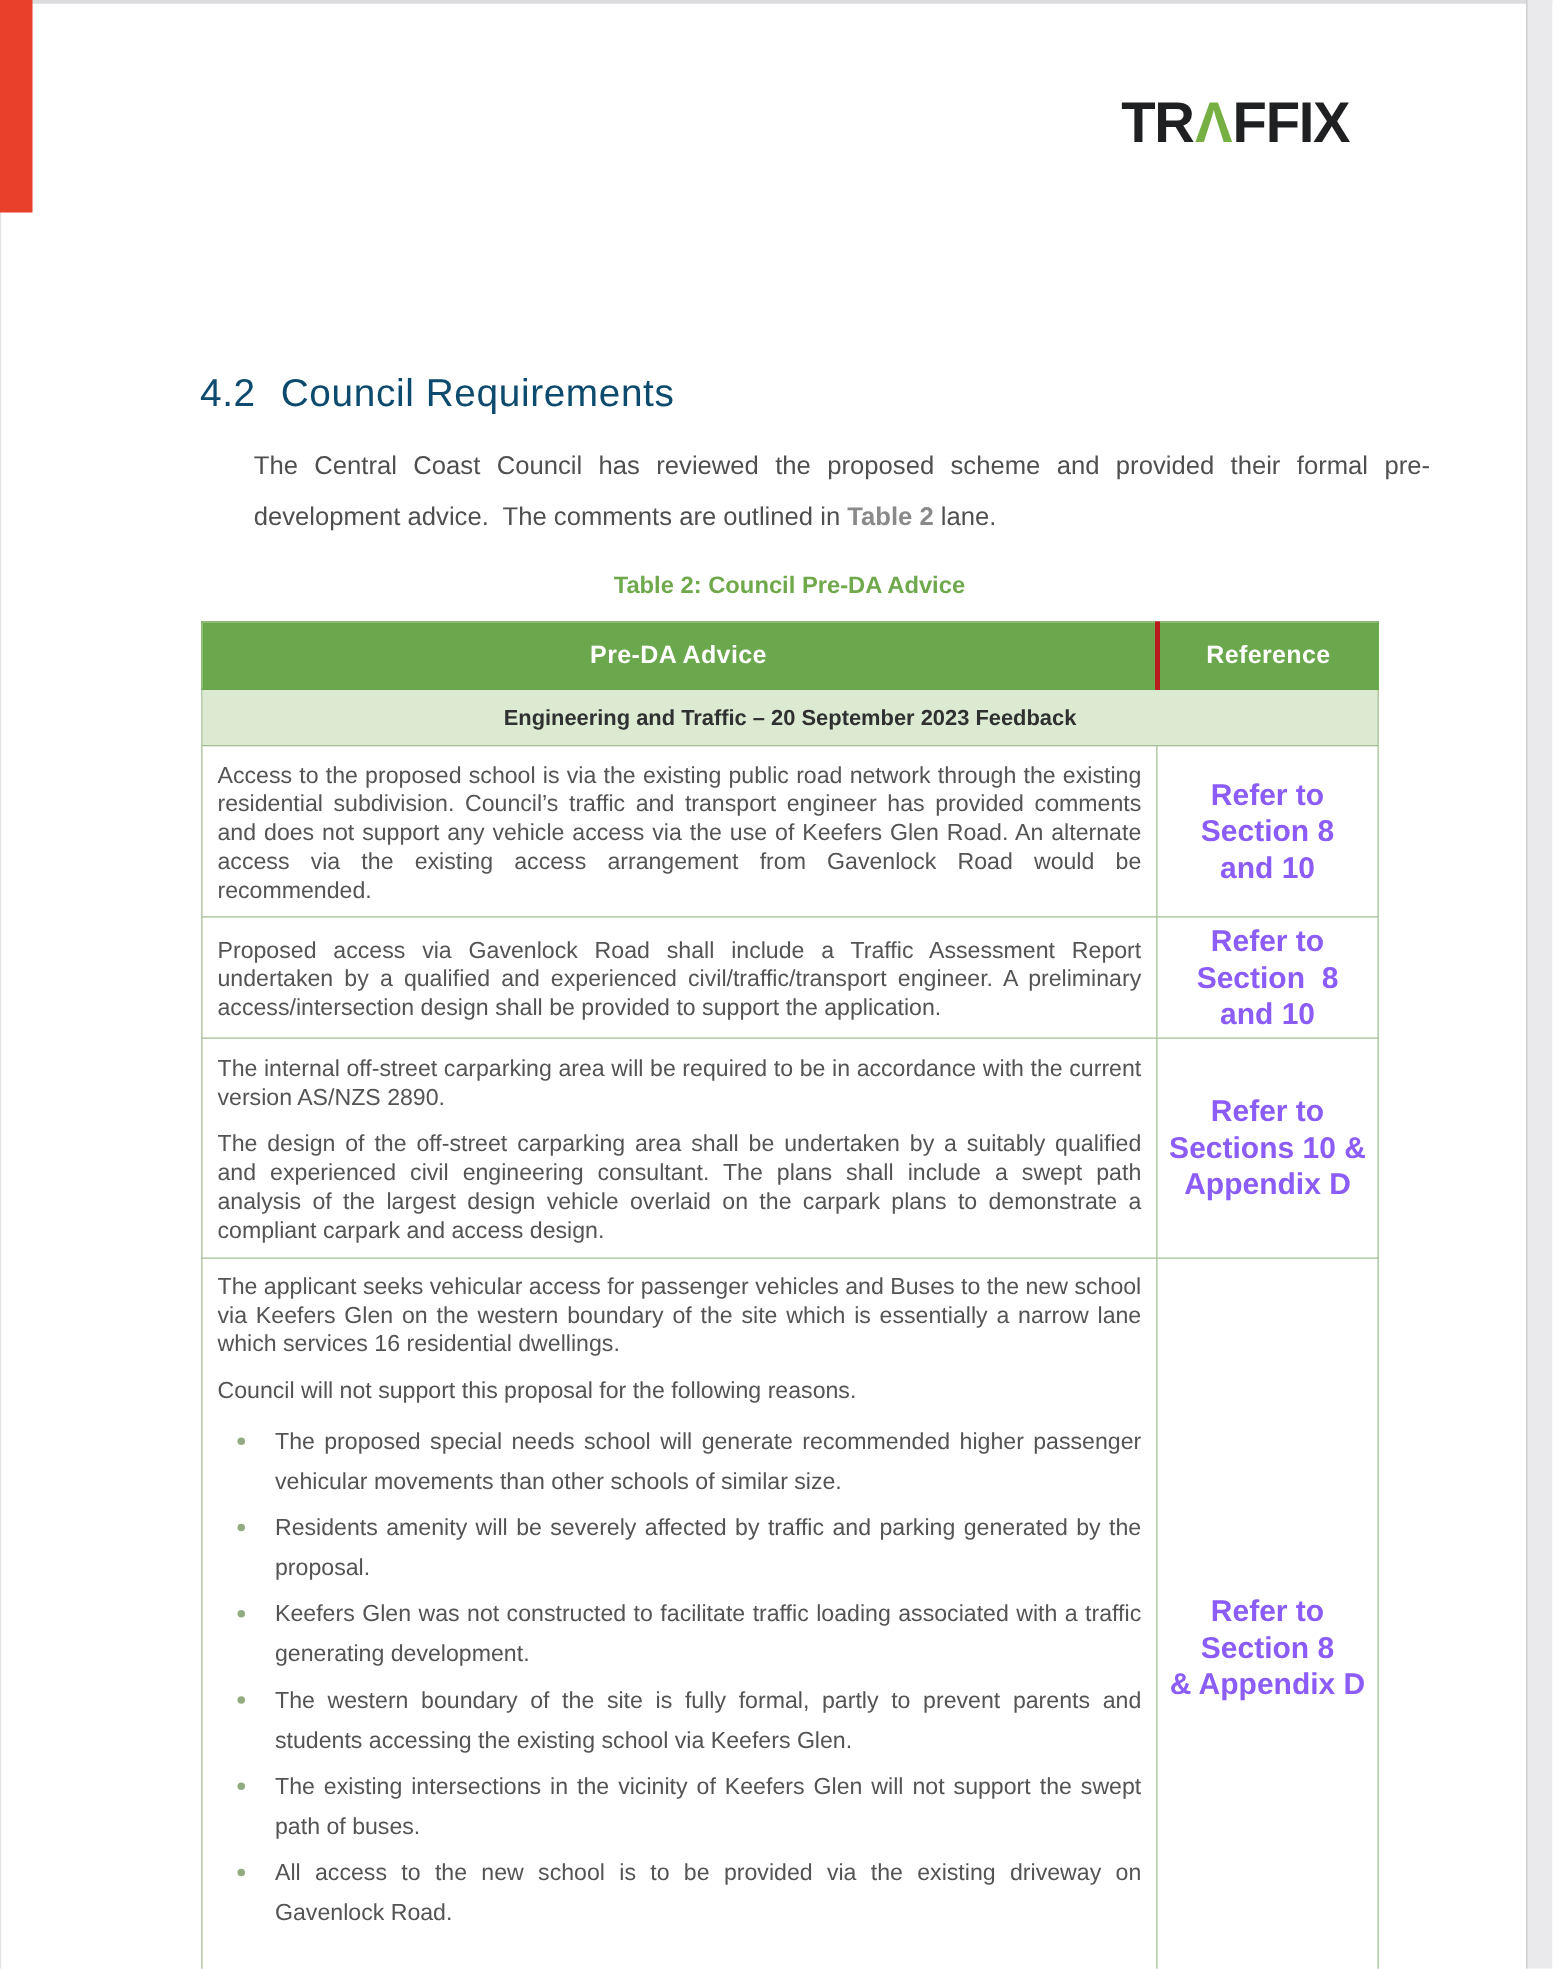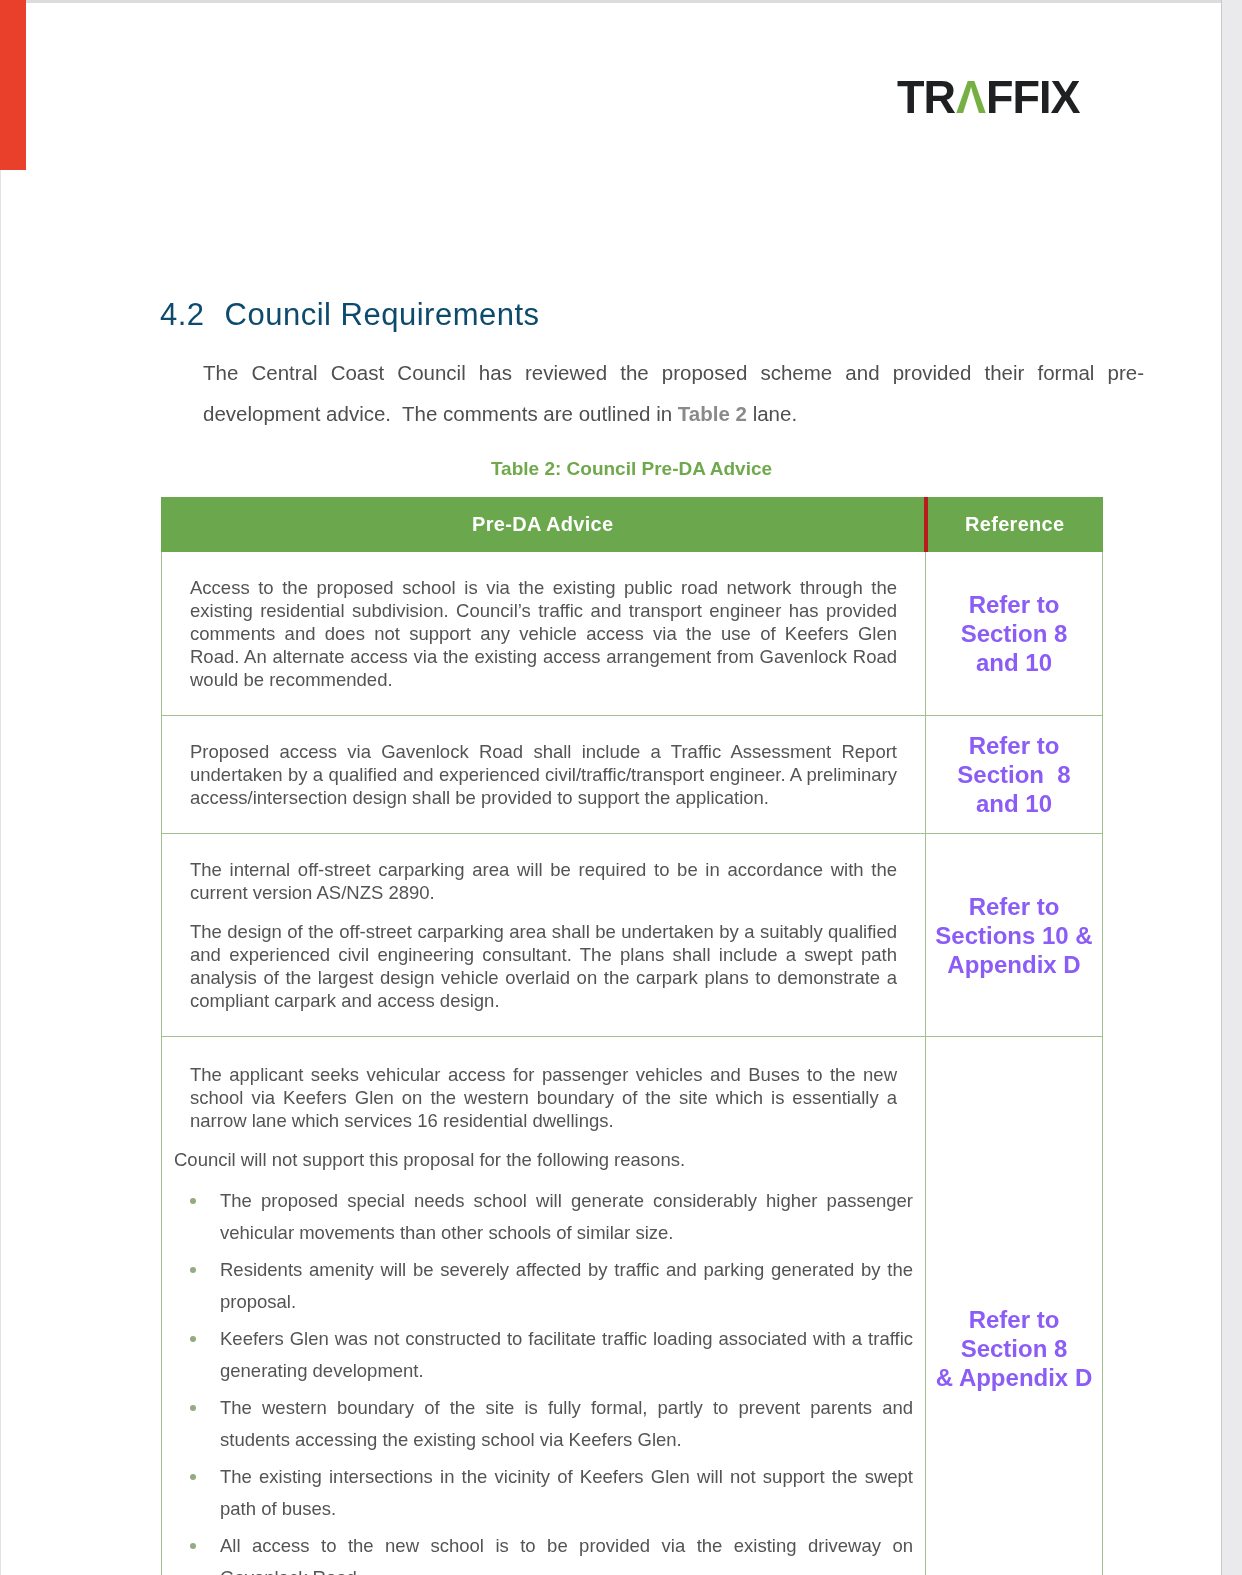--- a/index.html
+++ b/index.html
@@ -40,21 +40,21 @@
   .advice-table col.c1{width:764px;}
   .advice-table col.c2{width:177px;}
   .advice-table th{background:#6ba84d;color:#ffffff;font-size:20px;font-weight:700;
         height:51px;text-align:center;letter-spacing:0.3px;border:1px solid #6ba84d;}
   .advice-table th.ref-h{border-left:4px solid #b91c1c;}
   .advice-table td{border:1px solid #a3bf92;}
   .advice-table tr.subheader td{background:#dcead2;height:42px;text-align:center;
         font-size:17.5px;font-weight:700;color:#303030;}
   td.advice{padding:8px 12px;font-size:18.5px;line-height:23px;color:#545454;
         text-align:justify;vertical-align:middle;}
-  td.advice p{margin:16px;}
+  td.advice p{margin:0;}
   td.advice p + p{margin-top:14px;}
   td.ref{text-align:center;vertical-align:middle;white-space:pre-wrap;
         font-size:24px;line-height:29px;font-weight:700;color:#8b5cf6;}
   tr.r1 td{height:120px;}
   tr.r2 td{height:80px;}
   tr.r3 td{height:159px;}
   tr.r4 td{height:605px;}
   tr.r4 td.advice{vertical-align:top;padding-top:10px;}
   tr.r4 p.lead2{margin:14px 0 14px 0;}
   ul.reasons{list-style:none;margin:0 0 0 14px;padding:0;}
@@ -92,20 +92,23 @@
       <col class="c1">
       <col class="c2">
     </colgroup>
   <thead>
     <tr>
       <th>Pre-DA Advice</th>
       <th class="ref-h">Reference</th>
     </tr>
   </thead>
   <tbody>
+    <tr class="subheader">
+      <td colspan="2">Engineering and Traffic – 20 September 2023 Feedback</td>
+    </tr>
     <tr class="r1">
       <td class="advice">
         <p>Access to the proposed school is via the existing public road network through the existing residential subdivision.  Council’s traffic and transport engineer has provided comments and does not support any vehicle access via the use of Keefers Glen Road.  An alternate access via the existing access arrangement from Gavenlock Road would be recommended.</p>
       </td>
       <td class="ref">Refer to Section 8
 and 10</td>
     </tr>
     <tr class="r2">
       <td class="advice">
         <p>Proposed access via Gavenlock Road shall include a Traffic Assessment Report undertaken by a qualified and experienced civil/traffic/transport engineer.   A preliminary access/intersection design shall be provided to support the application.</p>
@@ -120,21 +123,21 @@
       </td>
       <td class="ref">Refer to
 Sections 10 &amp;
 Appendix D</td>
     </tr>
     <tr class="r4">
       <td class="advice">
         <p>The applicant seeks vehicular access for passenger vehicles and Buses to the new school via Keefers Glen on the western boundary of the site which is essentially a narrow lane which services 16 residential dwellings.</p>
         <p class="lead2">Council will not support this proposal for the following reasons.</p>
         <ul class="reasons">
-          <li>The proposed special needs school will generate considerably higher passenger vehicular movements than other schools of similar size.</li>
+          <li>The proposed special needs school will generate recommended higher passenger vehicular movements than other schools of similar size.</li>
           <li>Residents amenity will be severely affected by traffic and parking generated by the proposal.</li>
           <li>Keefers Glen was not constructed to facilitate traffic loading associated with a traffic generating development.</li>
           <li>The western boundary of the site is fully formal, partly to prevent parents and students accessing the existing school via Keefers Glen.</li>
           <li>The existing intersections in the vicinity of Keefers Glen will not support the swept path of buses.</li>
           <li>All access to the new school is to be provided via the existing driveway on Gavenlock Road.</li>
         </ul>
       </td>
       <td class="ref">Refer to Section 8
 &amp; Appendix D</td>
     </tr>

